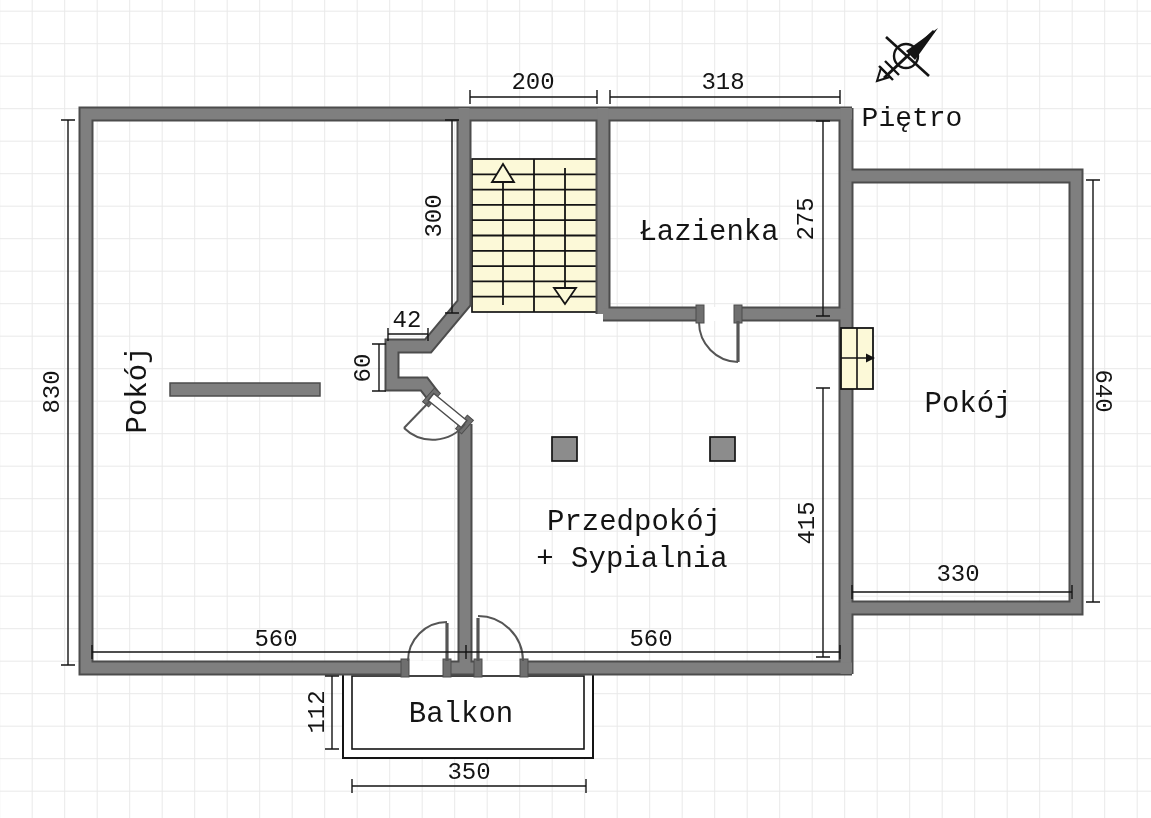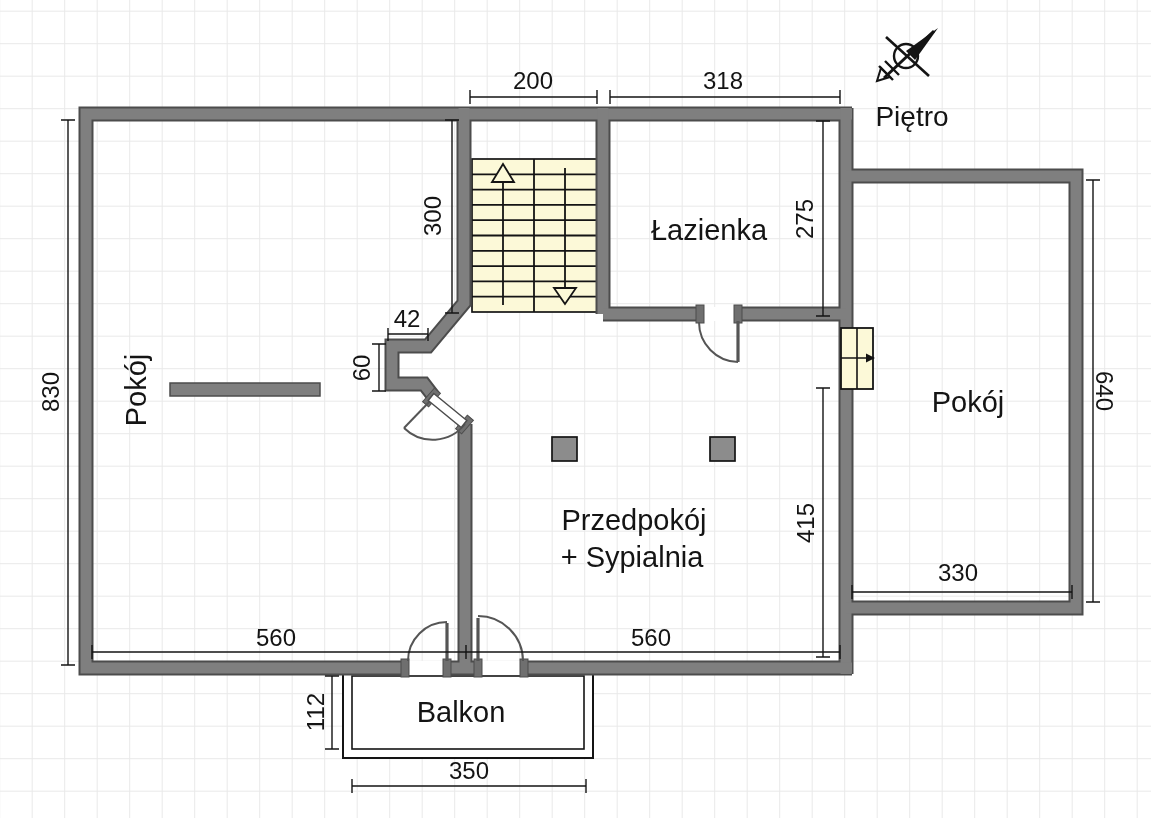--- a/index.html
+++ b/index.html
@@ -3,21 +3,21 @@
 <meta charset="utf-8">
 <style>
   html,body{margin:0;padding:0;background:#fff;}
   .stage{
     position:relative;width:1151px;height:818px;overflow:hidden;background:#ffffff;
     background-image:
       linear-gradient(to right,#e9e9e9 1px,transparent 1px),
       linear-gradient(to bottom,#e9e9e9 1px,transparent 1px);
     background-size:32.5px 32.5px;
     background-position:31.7px 10.7px;
-    font-family:Liberation Sans, sans-serif;
+    font-family:Liberation Mono, monospace;
   }
   svg{position:absolute;left:0;top:0;}
   text{fill:#141414;}
   .room-label{font-size:29px;}
   .dim-label{font-size:24px;}
   .title-label{font-size:28px;}
   .wall-dark{stroke:#4c4c4c;stroke-width:15;fill:none;stroke-linecap:butt;stroke-linejoin:miter;}
   .wall-gray{stroke:#7f7f7f;stroke-width:11;fill:none;stroke-linecap:butt;stroke-linejoin:miter;}
   .dim{stroke:#141414;stroke-width:1.4;fill:none;}
   .door{stroke:#555555;stroke-width:2;fill:none;}

